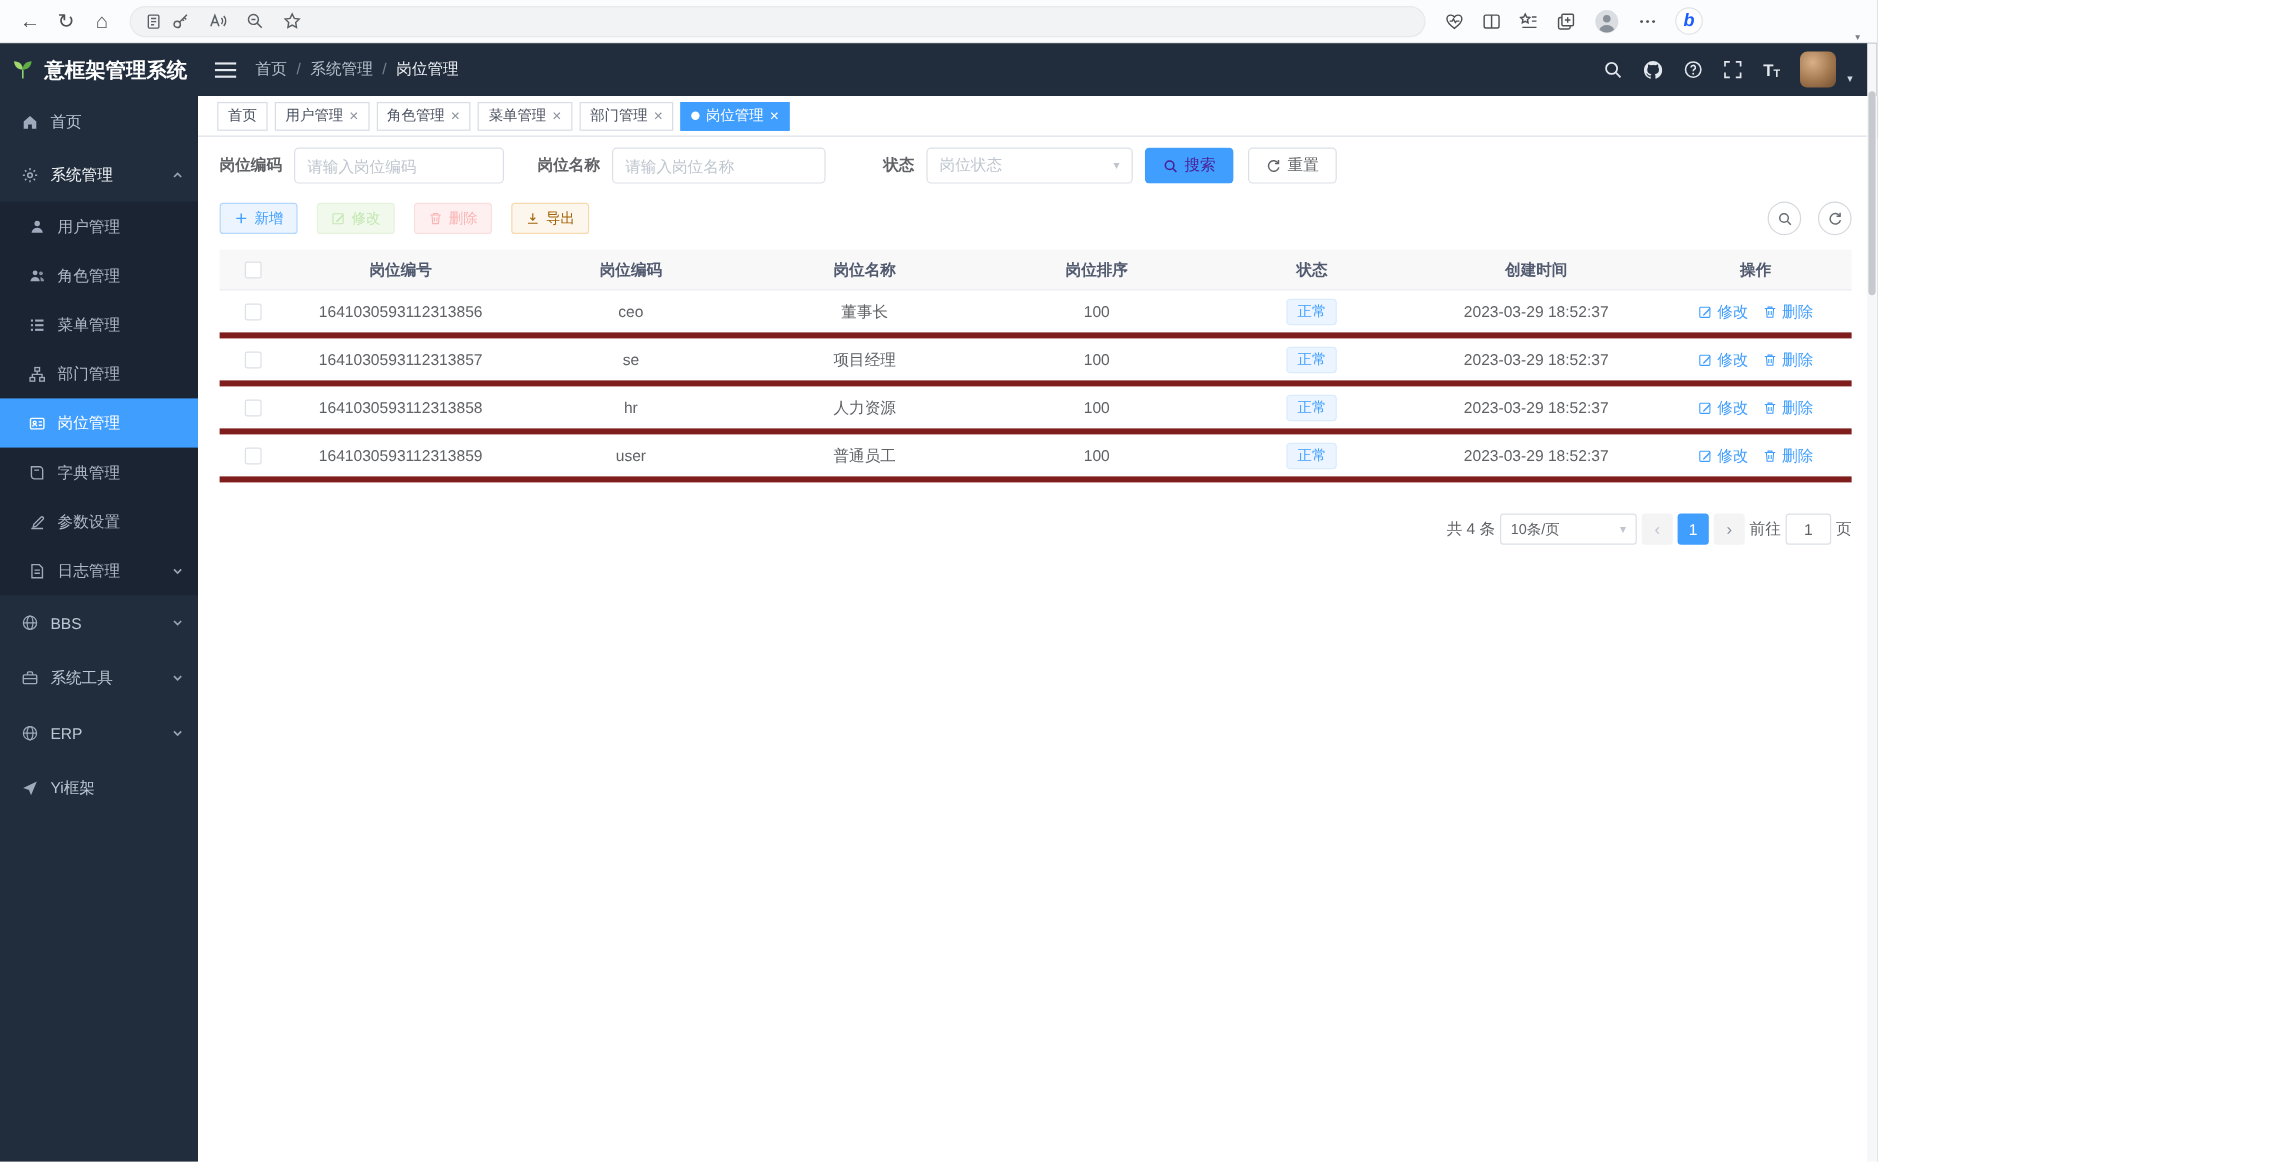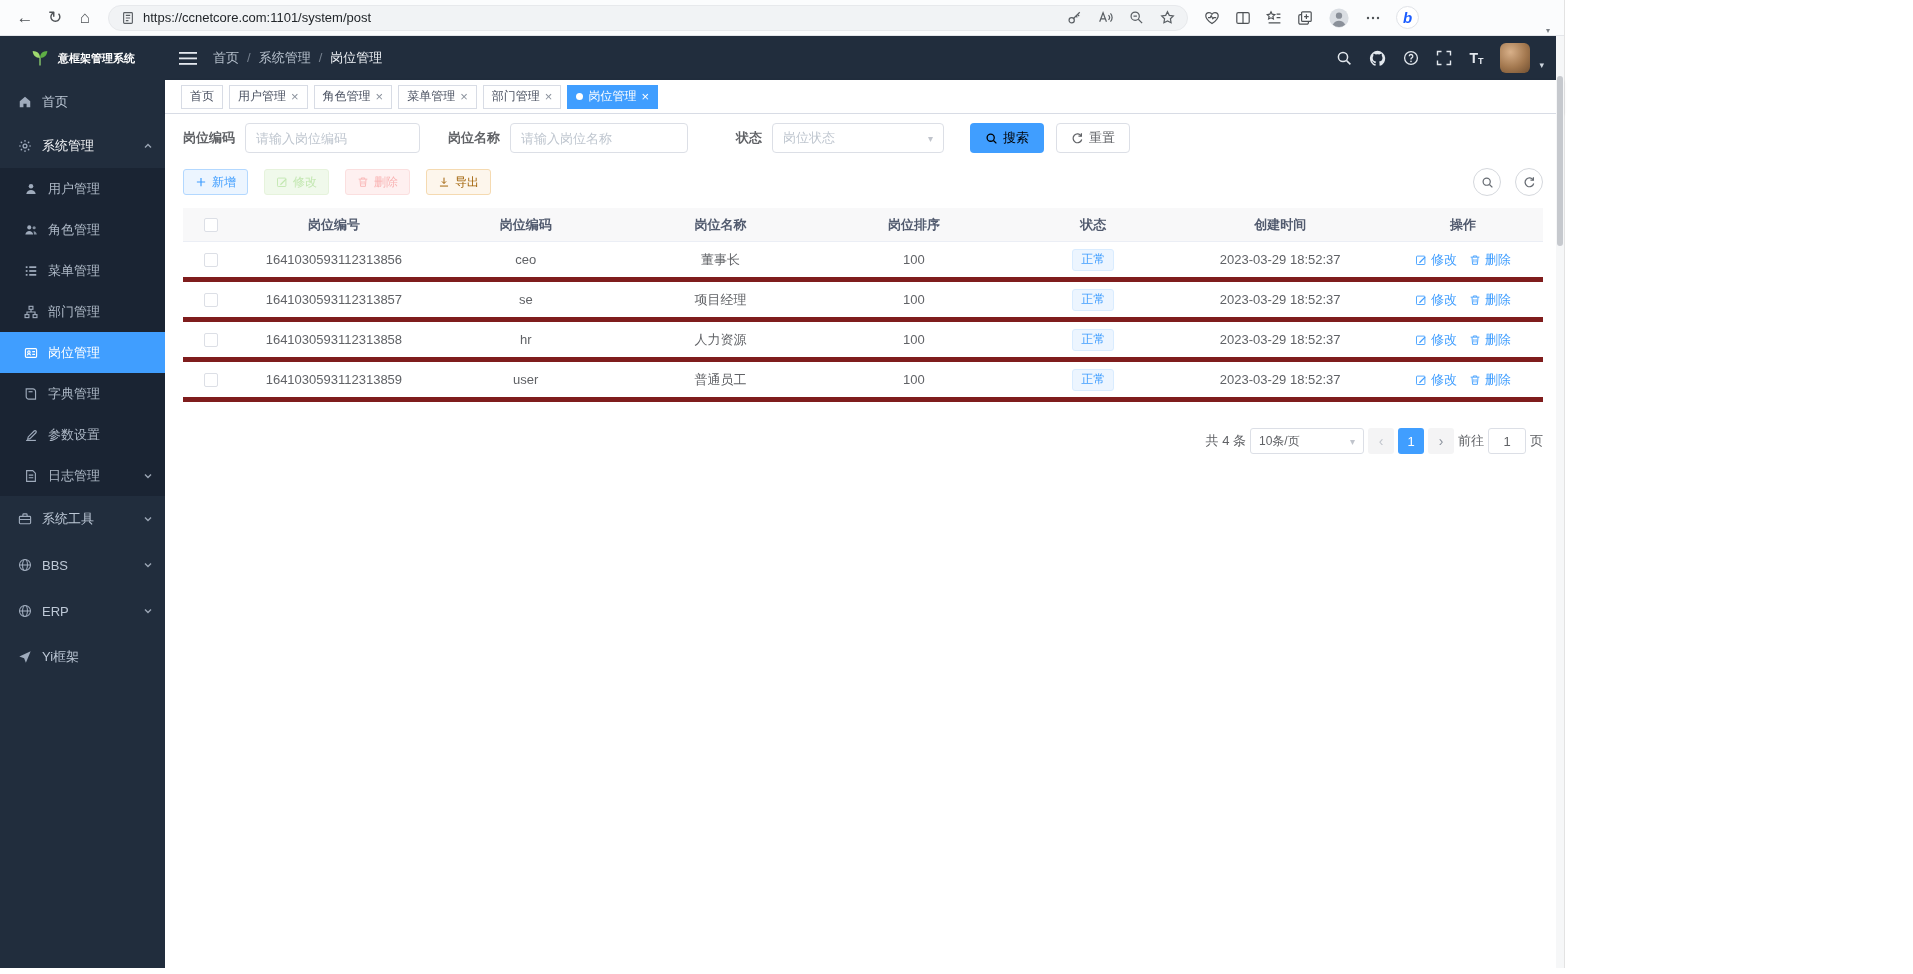--- a/index.html
+++ b/index.html
@@ -16,21 +16,21 @@
   .address .url { color:#22262a; font-size:13px; flex:1; white-space:nowrap; overflow:hidden; }
   .addr-icons { display:flex; gap:16px; color:#5a5f64; align-items:center; }
   .chrome-right { display:flex; align-items:center; gap:15px; margin-left:16px; color:#4e5256; }
   .bing { width:23px; height:23px; border-radius:50%; background:#fff; border:1px solid #e0e3e8; color:#1b5cff; font-weight:bold; font-style:italic; font-size:15px; display:flex; align-items:center; justify-content:center; }
   .bing-caret { position:absolute; right:14px; top:26px; font-size:8px; color:#7a7f85; }
 
   
   .app { display:flex; height:932px; position:relative; background:#fff; }
 
   .sidebar { width:165px; background:#212d3d; color:#bdc8d6; flex-shrink:0; }
-  .logo { height:44px; display:flex; align-items:center; justify-content:center; gap:8px; color:#fff; font-weight:bold; font-size:11px; }
+  .logo { height:44px; display:flex; align-items:center; justify-content:center; gap:8px; color:#fff; font-weight:bold; font-size:17px; }
   .nav-item { height:44px; display:flex; align-items:center; padding:0 12px 0 18px; gap:10px; font-size:13px; cursor:pointer; position:relative; }
   .nav-item .nav-label { flex:1; white-space:nowrap; }
   .nav-item .arrow { color:#9aa5b4; }
   .submenu { background:#1a2433; }
   .submenu .nav-item { height:41px; padding-left:24px; color:#aeb9c7; }
   .nav-item.active { background:#409eff; color:#fff; }
   .nav-item.active .nav-ic { color:#fff; }
   .nav-ic { color:#9fabbc; display:flex; }
   .nav-item.open-parent { color:#f4f6f8; }
 
@@ -58,21 +58,21 @@
   
   .search-row { display:flex; align-items:center; margin-top:8px; height:32px; font-size:13px; }
   .f-label { font-weight:bold; color:#606266; margin-right:10px; white-space:nowrap; }
   .inp { height:30px; border:1px solid #dcdfe6; border-radius:4px; background:#fff; font-size:13px; color:#606266; padding:0 10px; font-family:inherit; outline:none; }
   .inp::placeholder { color:#bfc6cf; }
   .inp.w1 { width:175px; margin-right:28px; }
   .inp.w2 { width:178px; margin-right:48px; }
   .select { height:30px; width:172px; border:1px solid #dcdfe6; border-radius:4px; background:#fff; display:flex; align-items:center; padding:0 10px; color:#bfc6cf; }
   .select .sel-caret { margin-left:auto; color:#c0c4cc; font-size:10px; }
   .btn { height:30px; border-radius:4px; font-size:13px; display:inline-flex; align-items:center; gap:5px; padding:0 14px; cursor:pointer; border:1px solid transparent; font-family:inherit; }
-  .btn-primary { background:#409eff; color:#000000; margin-left:26px;align-items:center; }
+  .btn-primary { background:#409eff; color:#4c1d95; margin-left:10px;align-items:center; }
   .btn-plainwhite { background:#fff; color:#606266; border-color:#dcdfe6; margin-left:12px; }
 
   
   .toolbar-row { display:flex; align-items:center; margin-top:14px; height:28px; }
   .btn-mini { height:26px; border-radius:3px; font-size:12px; display:inline-flex; align-items:center; gap:5px; padding:0 11px; cursor:pointer; border:1px solid transparent; margin-right:16px; font-family:inherit; }
   .b-add { background:#ecf5ff; color:#409eff; border-color:#b3d8ff; }
   .b-edit { background:#f0f9eb; color:#c2e7b0; border-color:#e6f3dc; }
   .b-del { background:#fef0f0; color:#f9b4b4; border-color:#fbdfdf; }
   .b-exp { background:#fdf6ec; color:#a16207; border-color:#f5dab1; }
   .tool-right { margin-left:auto; display:flex; gap:14px; }
@@ -113,21 +113,20 @@
     <div class="chrome-btn">↻</div>
     <div class="chrome-btn">⌂</div>
 
     <div class="address">
       <span>
         <svg width="14" height="14" viewBox="0 0 16 16" fill="none" stroke="#5a5f64" stroke-width="1.3">
             <rect x="3" y="1.8" width="10" height="12.4" rx="1"></rect>
             <path d="M5.5 5h5M5.5 8h5M5.5 11h3"></path>
           </svg>
       </span>
-      <span class="url">https://ccnetcore.com:1101/system/post</span>
       <span class="addr-icons">
         <span>
           <svg width="15" height="15" viewBox="0 0 16 16" fill="none" stroke="currentColor" stroke-width="1.3">
               <circle cx="5" cy="11" r="2.8"></circle>
               <path d="M7.2 8.8 13.6 2.4M11.2 4.8l1.8 1.8M9.6 6.4l1.4 1.4"></path>
             </svg>
         </span>
         <span>
           <svg width="15" height="15" viewBox="0 0 16 16" fill="none" stroke="currentColor" stroke-width="1.3">
               <path d="M1.8 12.6 5.4 3l3.6 9.6M3 9.4h4.8"></path>
@@ -316,41 +315,41 @@
           <span class="arrow">
               <svg width="10" height="10" viewBox="0 0 10 10" fill="none" stroke="currentColor" stroke-width="1.4">
                 <path d="M2 3.5 5 6.5l3-3"></path>
               </svg>
             </span>
         </div>
       </div>
 
       <div class="nav-item" style="height:46px">
         <span class="nav-ic">
-            <svg width="14" height="14" viewBox="0 0 16 16" fill="none" stroke="currentColor" stroke-width="1.3">
-              <rect x="1.6" y="5" width="12.8" height="8.4" rx="1"></rect>
-              <path d="M5.6 5V3.2a1 1 0 0 1 1-1h2.8a1 1 0 0 1 1 1V5M1.6 8.6h12.8"></path>
-            </svg>
-          </span>
-        <span class="nav-label">系统工具</span>
-        <span class="arrow">
-            <svg width="10" height="10" viewBox="0 0 10 10" fill="none" stroke="currentColor" stroke-width="1.4">
-              <path d="M2 3.5 5 6.5l3-3"></path>
-            </svg>
-          </span>
-      </div>
-      <div class="nav-item" style="height:46px">
-        <span class="nav-ic">
             <svg width="14" height="14" viewBox="0 0 16 16" fill="none" stroke="currentColor" stroke-width="1.2">
               <circle cx="8" cy="8" r="6.3"></circle>
               <ellipse cx="8" cy="8" rx="2.8" ry="6.3"></ellipse>
               <path d="M1.7 8h12.6"></path>
             </svg>
           </span>
         <span class="nav-label">BBS</span>
+        <span class="arrow">
+            <svg width="10" height="10" viewBox="0 0 10 10" fill="none" stroke="currentColor" stroke-width="1.4">
+              <path d="M2 3.5 5 6.5l3-3"></path>
+            </svg>
+          </span>
+      </div>
+      <div class="nav-item" style="height:46px">
+        <span class="nav-ic">
+            <svg width="14" height="14" viewBox="0 0 16 16" fill="none" stroke="currentColor" stroke-width="1.3">
+              <rect x="1.6" y="5" width="12.8" height="8.4" rx="1"></rect>
+              <path d="M5.6 5V3.2a1 1 0 0 1 1-1h2.8a1 1 0 0 1 1 1V5M1.6 8.6h12.8"></path>
+            </svg>
+          </span>
+        <span class="nav-label">系统工具</span>
         <span class="arrow">
             <svg width="10" height="10" viewBox="0 0 10 10" fill="none" stroke="currentColor" stroke-width="1.4">
               <path d="M2 3.5 5 6.5l3-3"></path>
             </svg>
           </span>
       </div>
       <div class="nav-item" style="height:46px">
         <span class="nav-ic">
             <svg width="14" height="14" viewBox="0 0 16 16" fill="none" stroke="currentColor" stroke-width="1.2">
               <circle cx="8" cy="8" r="6.3"></circle>

